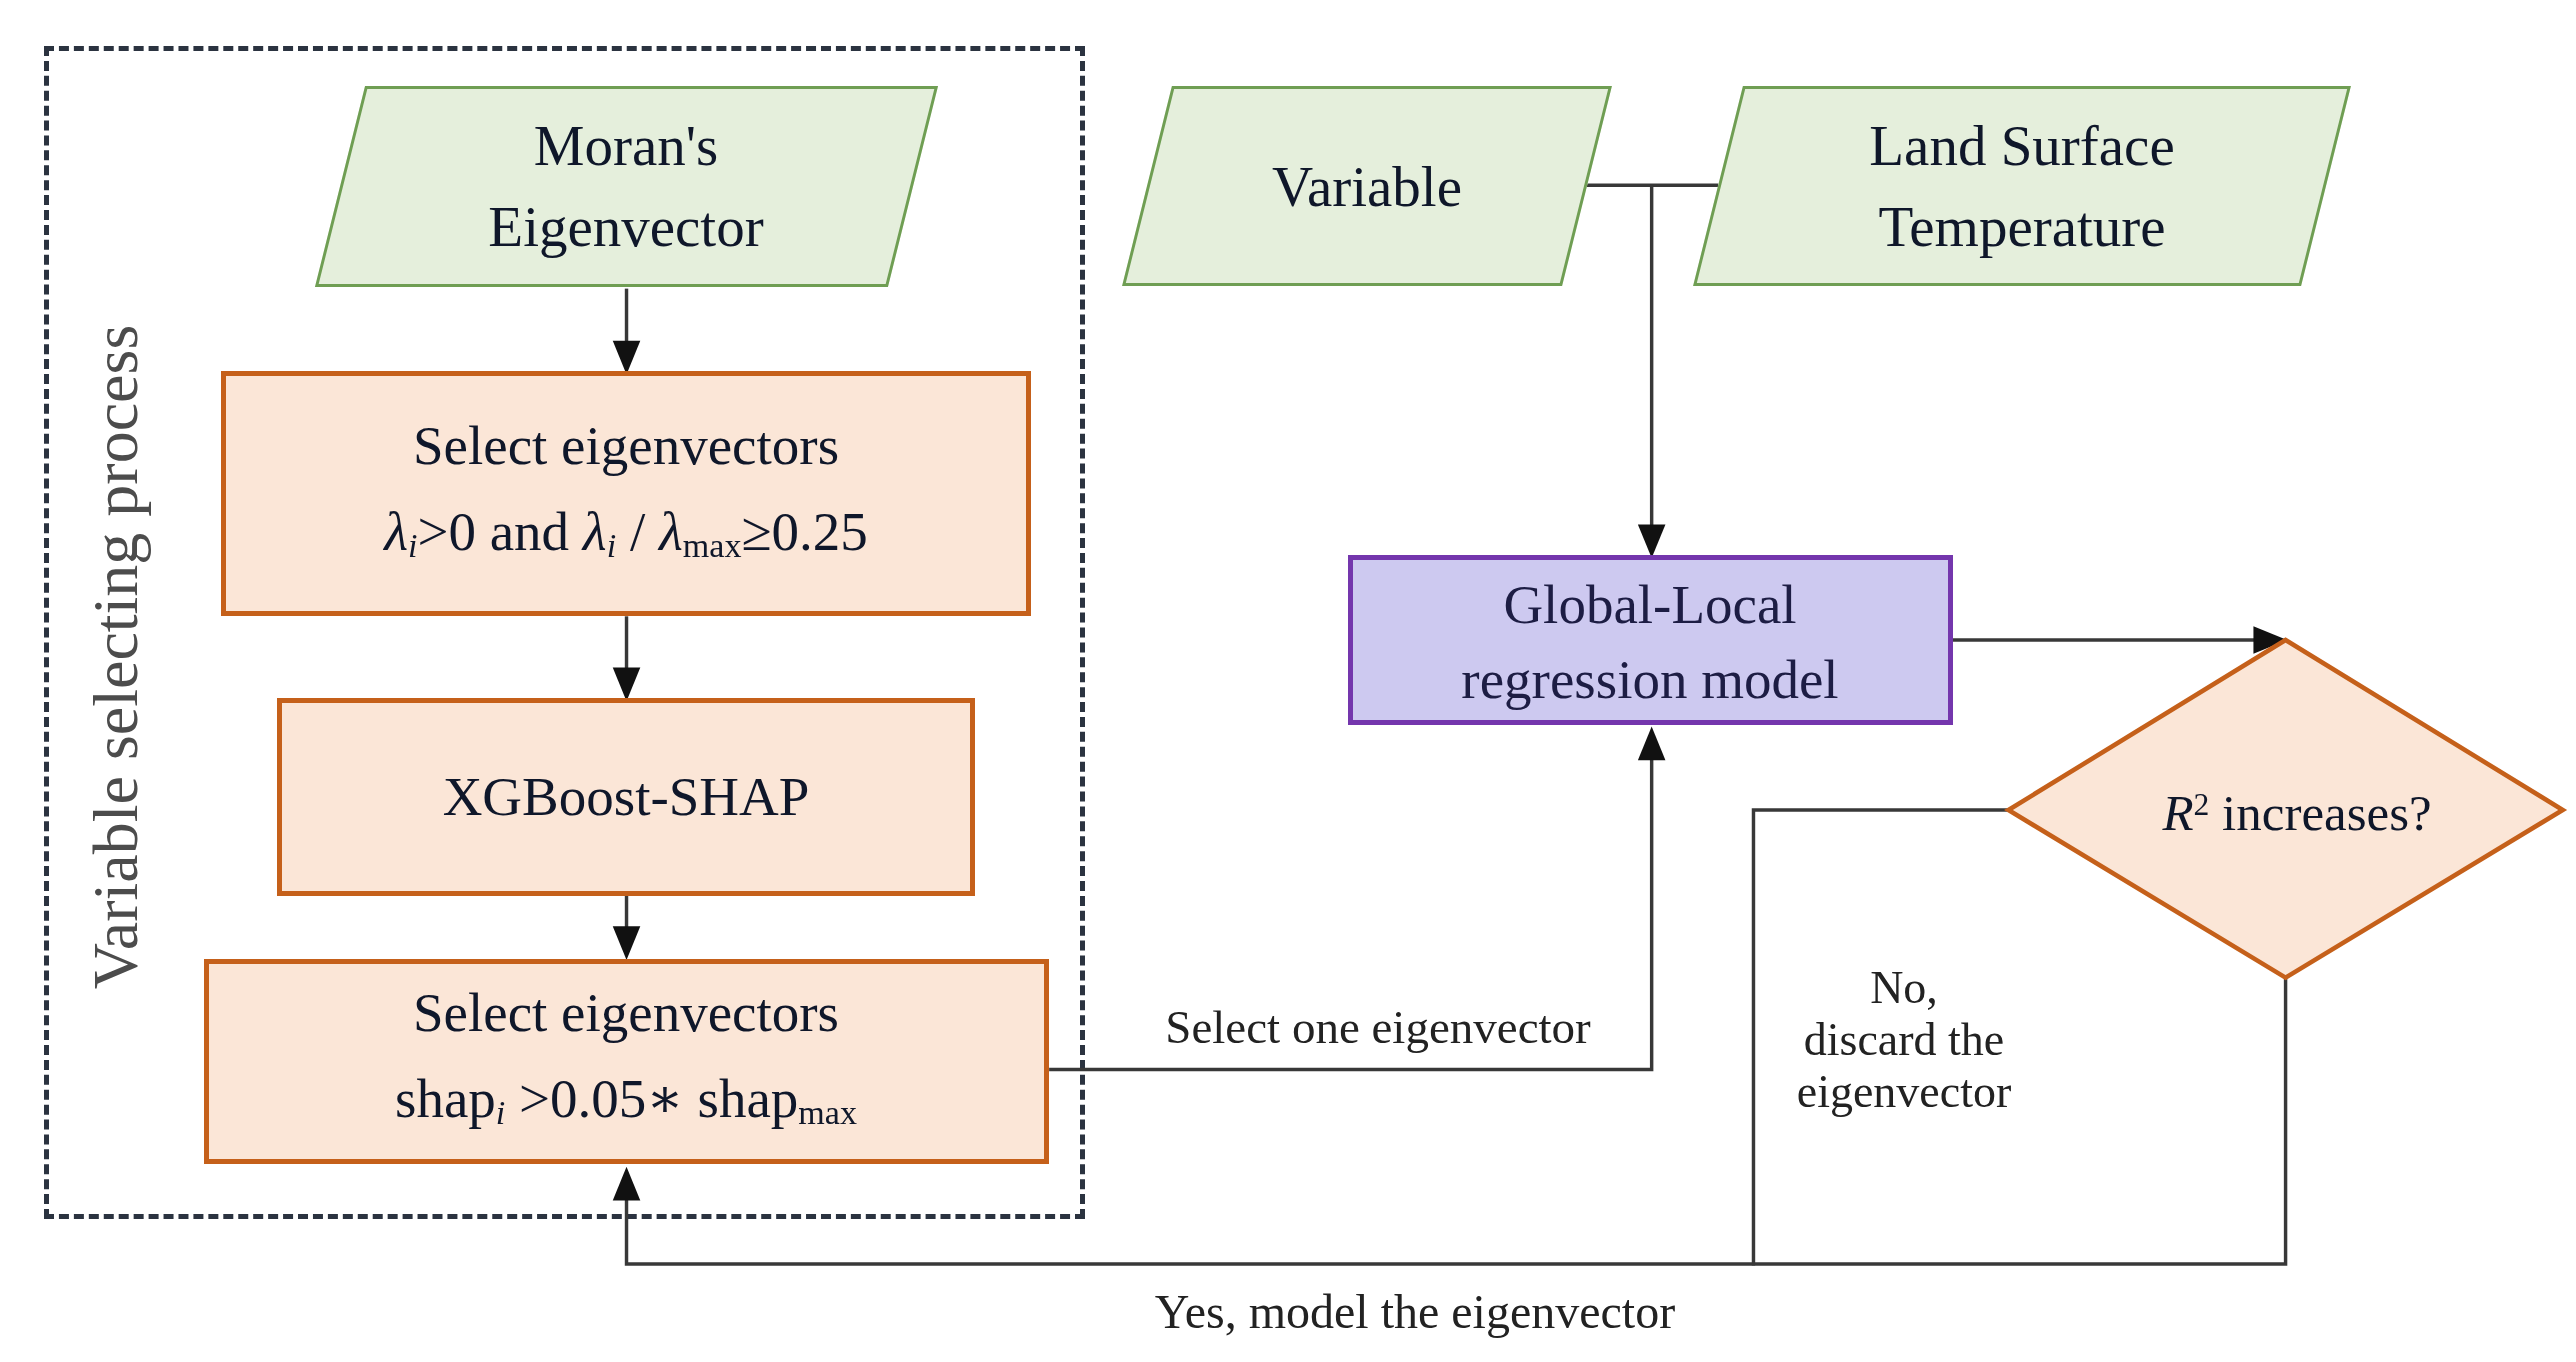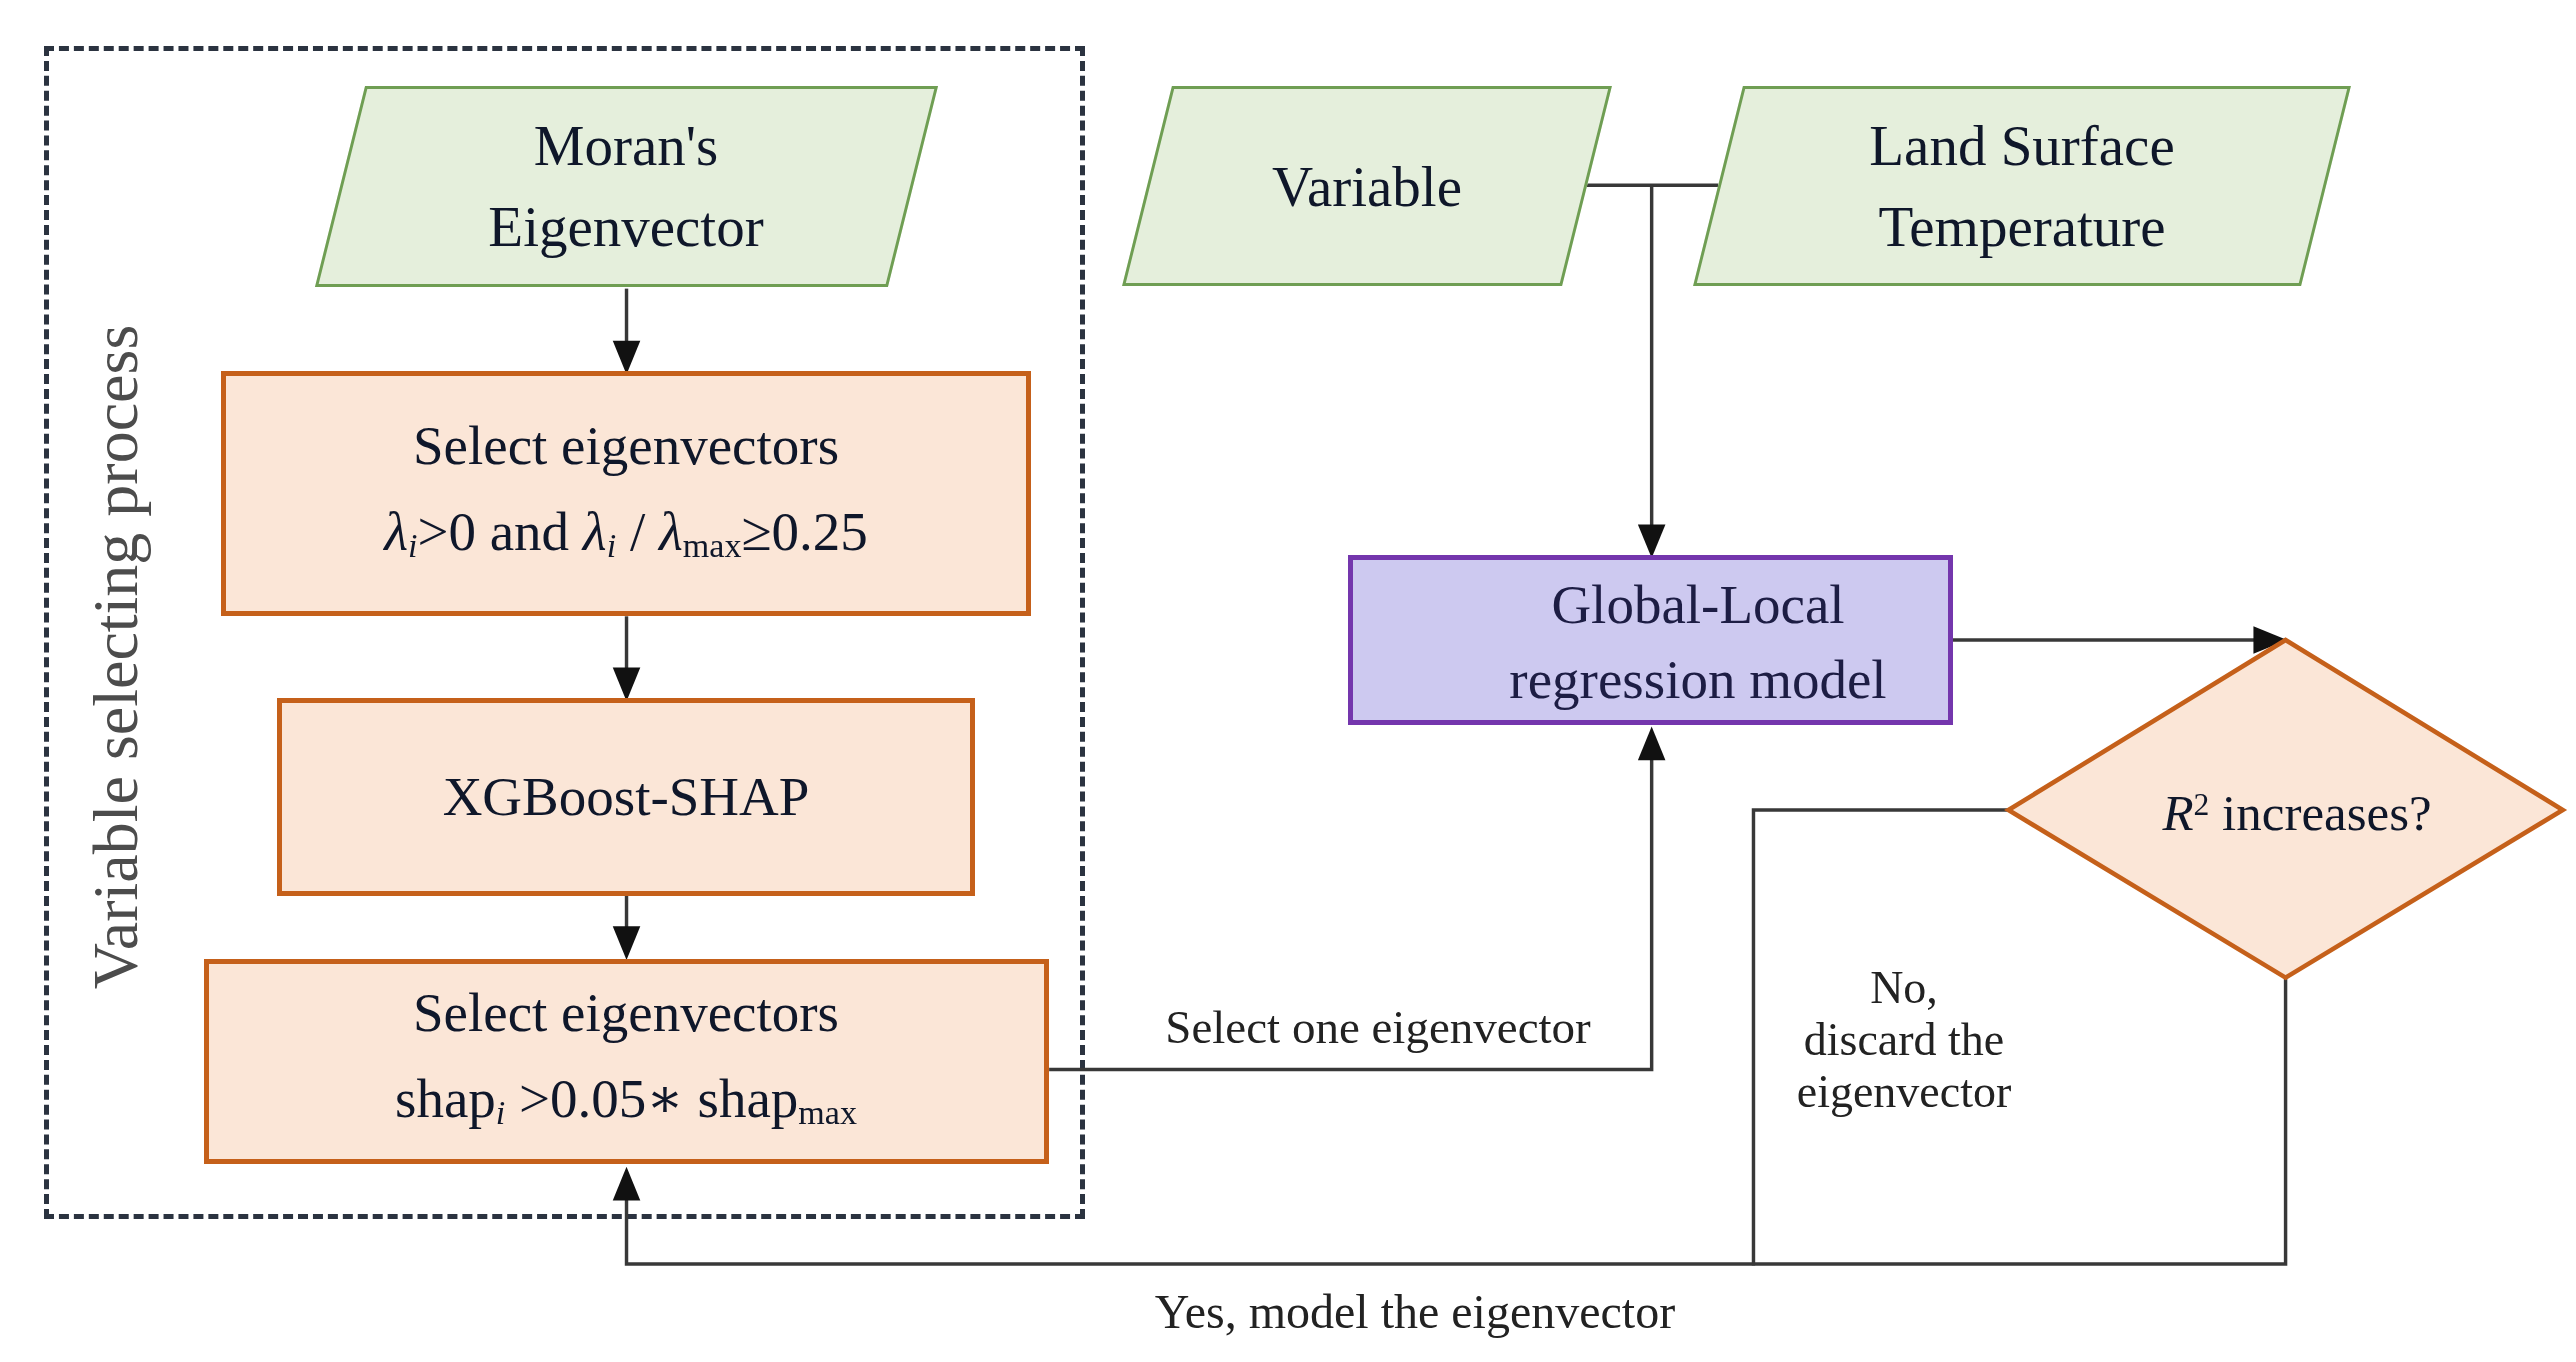--- a/index.html
+++ b/index.html
@@ -129,21 +129,21 @@
     <div>Variable</div>
   </div>
 
   <div class="shape pgram" style="left:1718px;top:86px;width:608px;height:200px;"></div>
   <div class="nlabel" style="left:2022px;top:186px;">
     <div>Land Surface</div>
     <div>Temperature</div>
   </div>
 
   <div class="shape pbox" style="left:1348px;top:555px;width:605px;height:170px;"></div>
-  <div class="nlabel model-text" style="left:1650px;top:642px;margin-left:48px;">
+  <div class="nlabel model-text" style="left:1650px;top:642px;">
     <div>Global-Local</div>
     <div>regression model</div>
   </div>
 
   <div class="nlabel diamond-label" style="left:2297px;top:809px;">
     <span class="it">R</span><span class="sp">2</span><span> increases?</span>
   </div>
 
   <div class="wire-label no-label" style="left:1904px;top:1040px;">
     <div>No,</div>

